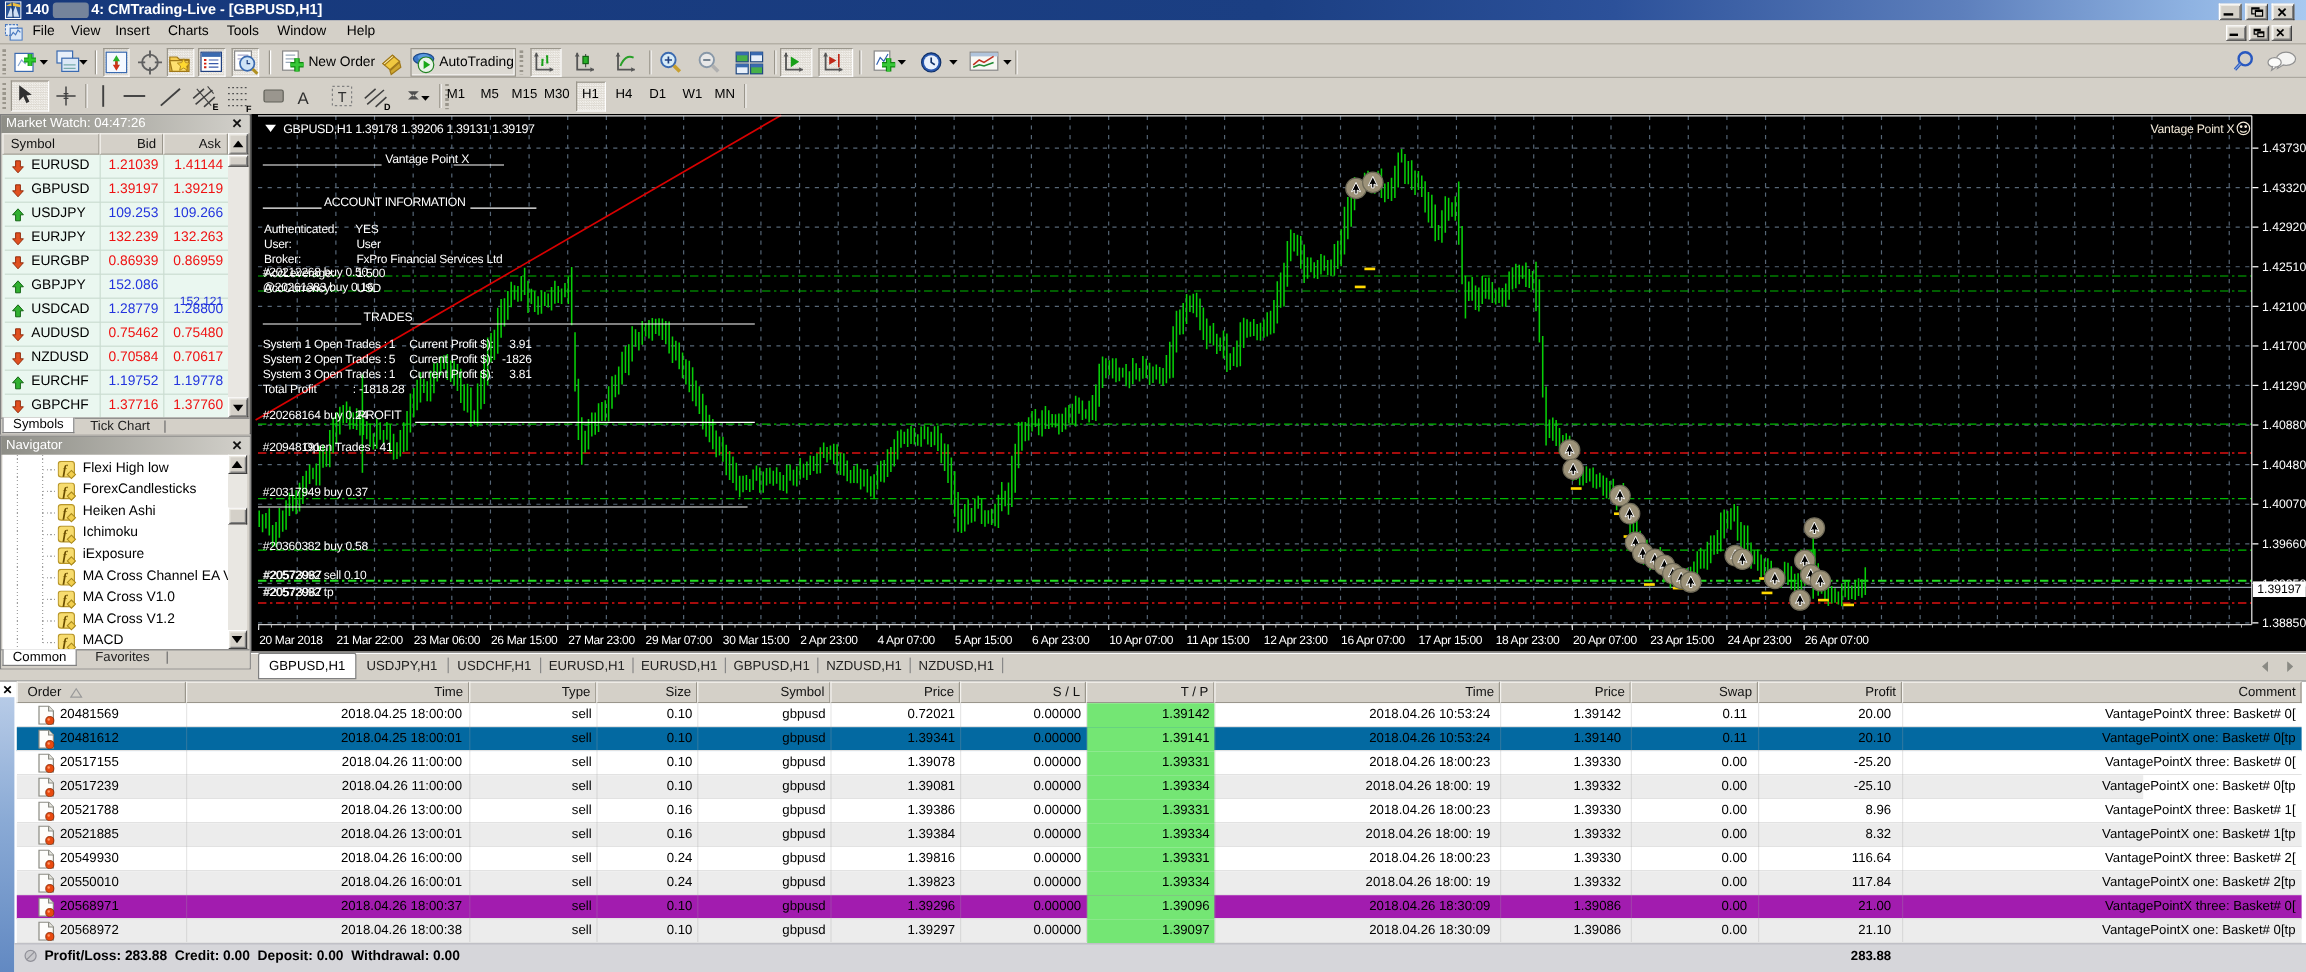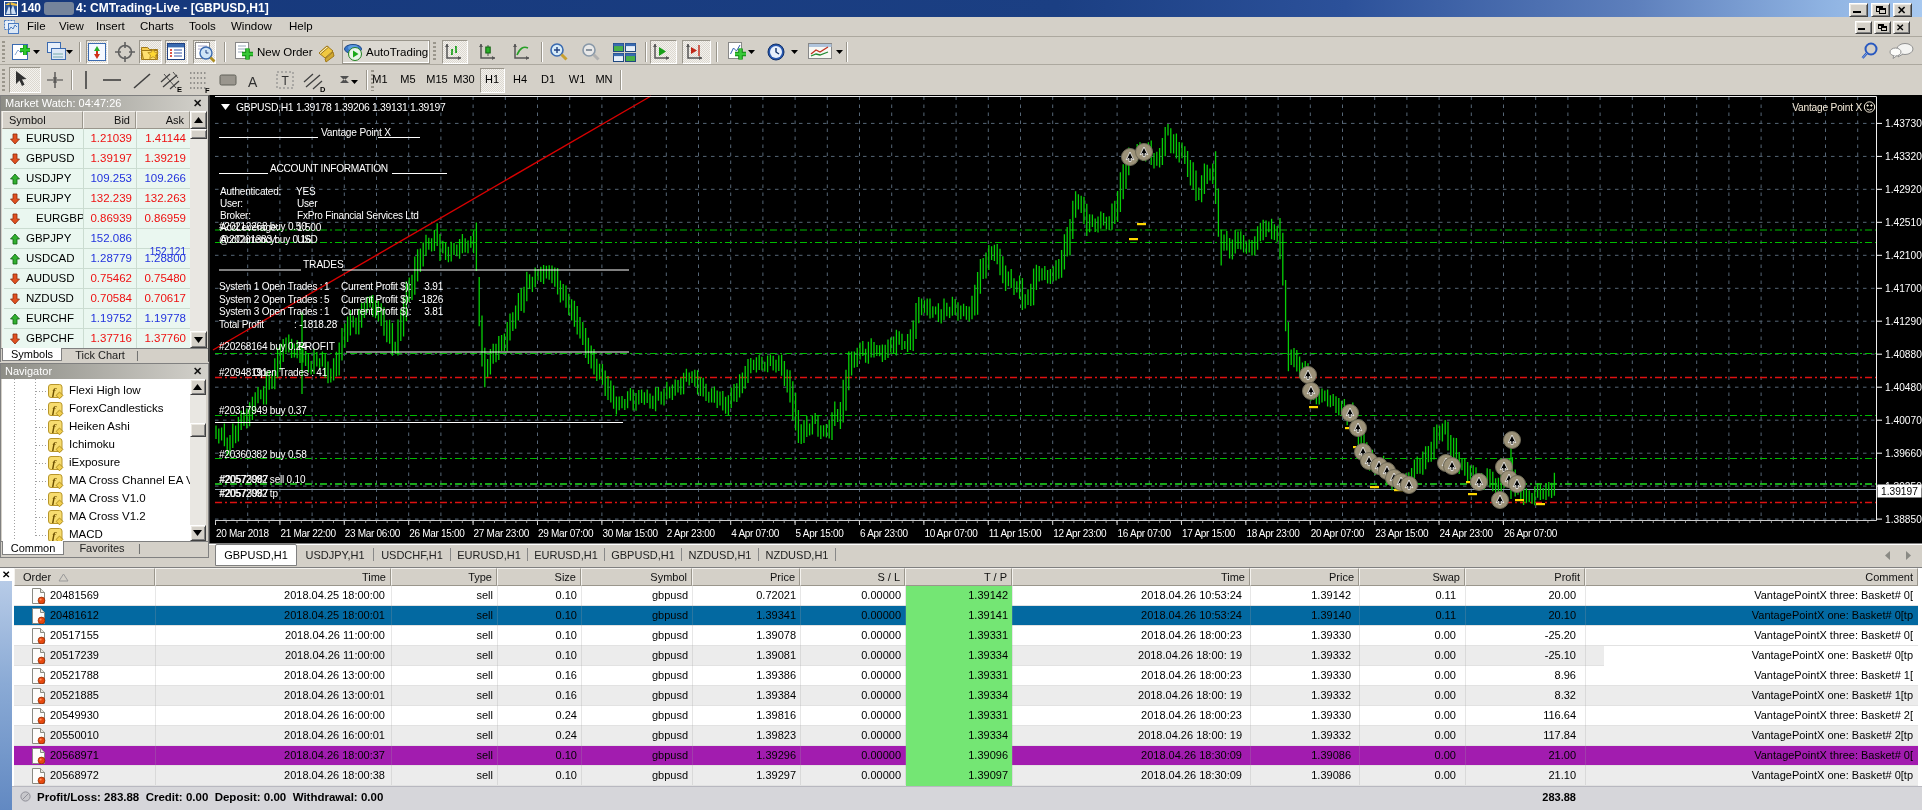--- a/index.html
+++ b/index.html
@@ -790,21 +790,21 @@
         <path d="M4 1 h4 v5 h2.5 L6 11 L1.5 6 H4 Z" fill="#e05020" stroke="#902808" stroke-width="0.8"></path>
       </svg>
       <span class="a" style="left:22px;top:3px;font-size:11.5px;color:#000">EURJPY</span>
       <span class="a tr-r" style="left:60px;top:3px;width:68px;font-size:11.5px;color:#ee1111">132.239</span>
       <span class="a tr-r" style="left:114px;top:3px;width:68px;font-size:11.5px;color:#ee1111">132.263</span>
     </div>
 <div class="mrow" style="top:80px;border-bottom:1px solid #cbdcd1">
       <svg class="a" style="left:5px;top:4px" width="12" height="12" viewBox="0 0 12 12">
         <path d="M4 1 h4 v5 h2.5 L6 11 L1.5 6 H4 Z" fill="#e05020" stroke="#902808" stroke-width="0.8"></path>
       </svg>
-      <span class="a" style="left:32px;top:3px;font-size:11.5px;color:#000">EURGBP</span>
+      <span class="a" style="left:22px;top:3px;font-size:11.5px;color:#000">EURGBP</span>
       <span class="a tr-r" style="left:60px;top:3px;width:68px;font-size:11.5px;color:#ee1111">0.86939</span>
       <span class="a tr-r" style="left:114px;top:3px;width:68px;font-size:11.5px;color:#ee1111">0.86959</span>
     </div>
 <div class="mrow" style="top:100px;border-bottom:1px solid #cbdcd1">
       <svg class="a" style="left:5px;top:4px" width="12" height="12" viewBox="0 0 12 12">
         <path d="M4 11 h4 V6 h2.5 L6 1 L1.5 6 H4 Z" fill="#30b030" stroke="#106010" stroke-width="0.8"></path>
       </svg>
       <span class="a" style="left:22px;top:3px;font-size:11.5px;color:#000">GBPJPY</span>
       <span class="a tr-r" style="left:60px;top:3px;width:68px;font-size:11.5px;color:#2233dd">152.086</span>
       <span class="a tr-r" style="left:114px;top:17px;width:68px;font-size:10px;color:#2233dd">152.121</span>
@@ -1025,21 +1025,21 @@
 <span class="a tr-r" style="left:567px;top:3px;width:107px">gbpusd</span>
 <span class="a tr-r" style="left:678px;top:3px;width:104px">1.39078</span>
 <span class="a tr-r" style="left:786px;top:3px;width:101px">0.00000</span>
 <span class="a tr-r" style="left:1002px;top:3px;width:226px">2018.04.26 18:00:23</span>
 <span class="a tr-r" style="left:1236px;top:3px;width:101px">1.39330</span>
 <span class="a tr-r" style="left:1345px;top:3px;width:97px">0.00</span>
 <span class="a tr-r" style="left:1451px;top:3px;width:111px">-25.20</span>
 <span class="a tr-r" style="left:1571px;top:3px;width:328px">VantagePointX three: Basket# 0[</span>
 <span class="a tr-r" style="left:892px;top:3px;width:102px">1.39331</span>
 </div>
-<div class="a" style="left:14px;top:646px;width:1590px;height:20px;background:#ececec;box-shadow:inset 0 -1px 0 #e2e2e2">
+<div class="a" style="left:14px;top:646px;width:1772px;height:20px;background:#ececec;box-shadow:inset 0 -1px 0 #e2e2e2">
 <svg class="a" style="left:17px;top:2px" width="15" height="16" viewBox="0 0 15 16">
       <path d="M1.5 0.5 h8 l4 4 v11 h-12 z" fill="#fdfdfb" stroke="#8a8a82"></path>
       <path d="M9.5 0.5 v4 h4" fill="#e8e8e0" stroke="#8a8a82"></path>
       <circle cx="10.5" cy="12.5" r="3.4" fill="#e84a10" stroke="#8a2800" stroke-width="0.7"></circle>
       <circle cx="9.6" cy="11.6" r="1" fill="#ff9868"></circle>
     </svg>
 <span class="a" style="left:36px;top:3px">20517239</span>
 <span class="a" style="left:892px;top:0px;width:106px;height:20px;background:#74e674"></span>
 <span class="a tr-r" style="left:146px;top:3px;width:225px">2018.04.26 11:00:00</span>
 <span class="a tr-r" style="left:377px;top:3px;width:102px">sell</span>

